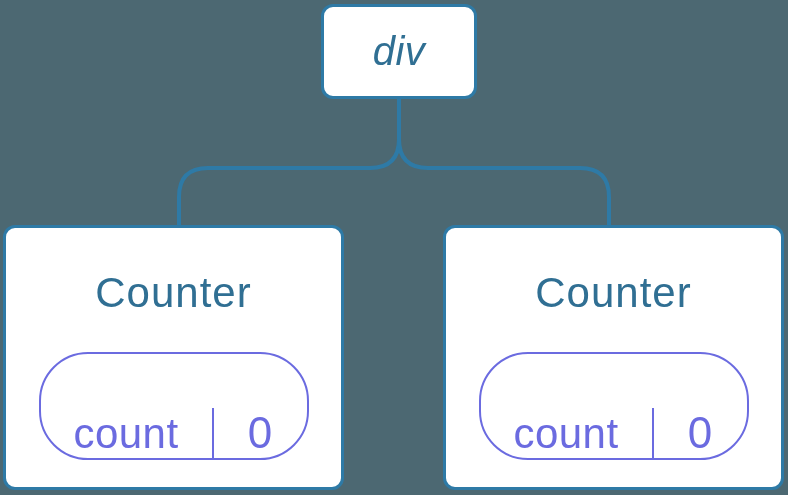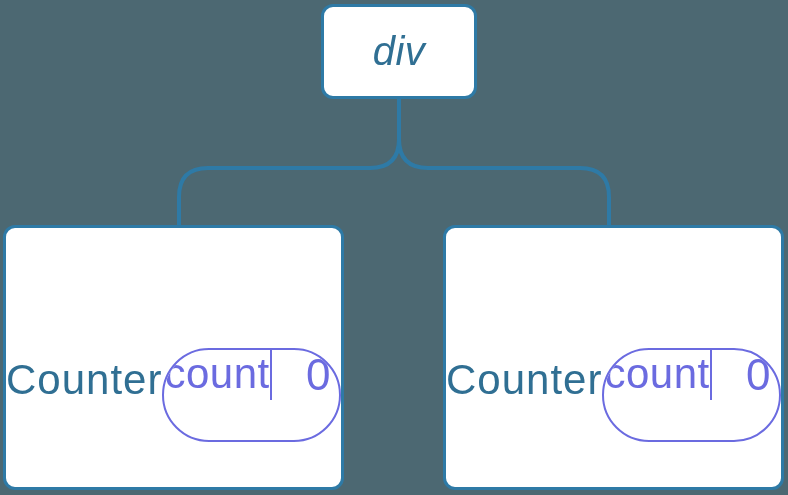--- a/index.html
+++ b/index.html
@@ -50,41 +50,41 @@
     font-size: 40px;
     font-weight: 500;
     color: var(--node-text);
     letter-spacing: 0.5px;
     font-style: italic;
   }
   .node-counter {
     top: 225px;
     width: 341px; height: 265px;
     display: flex;
-    flex-direction: row;
+    flex-direction: column;
     align-items: center;
     padding-top: 44px;
   }
   .node-counter.left  { left: 3px; }
   .node-counter.right { left: 443px; }
   .node-title {
     font-size: 42px;
     font-weight: 500;
     color: var(--node-text);
     letter-spacing: 1px;
     line-height: 1;
   }
   .state-pill {
-    margin-top: 30px;
+    margin-top: 38px;
     width: 270px;
-    height: 94px;
+    height: 108px;
     border: 2px solid var(--state-accent);
     border-radius: 49px;
     display: flex;
-    align-items: flex-start;
+    align-items: flex-end;
     overflow: hidden;
     background: var(--node-background);
   }
   .state-key-cell {
     flex: 1 1 auto;
     display: flex;
     align-items: center;
     justify-content: center;
   }
   .state-value-cell {

